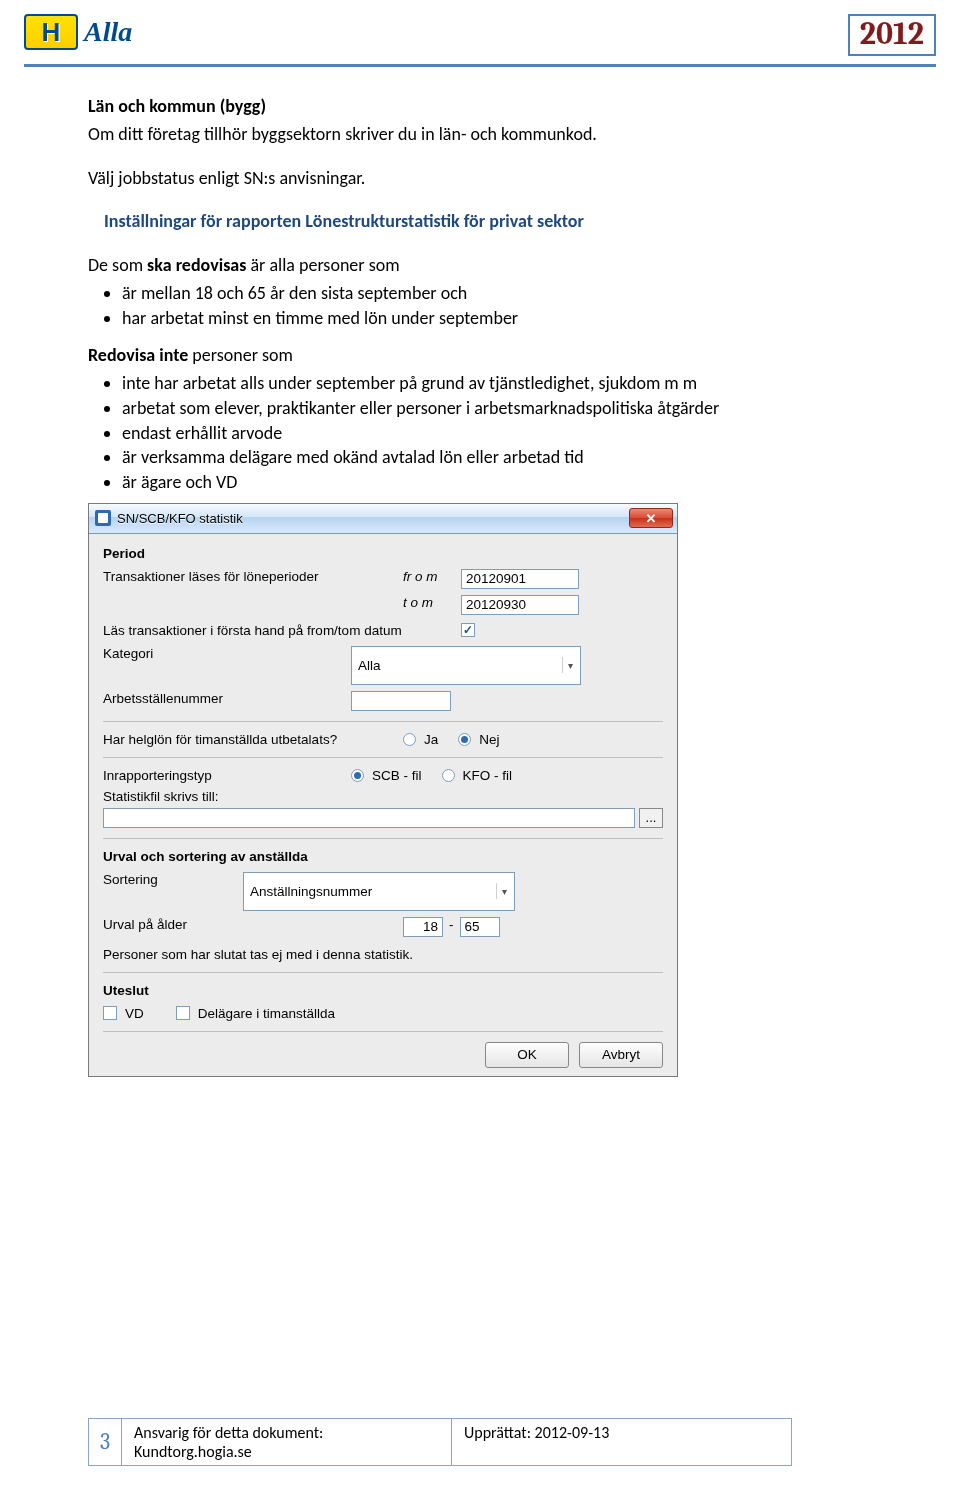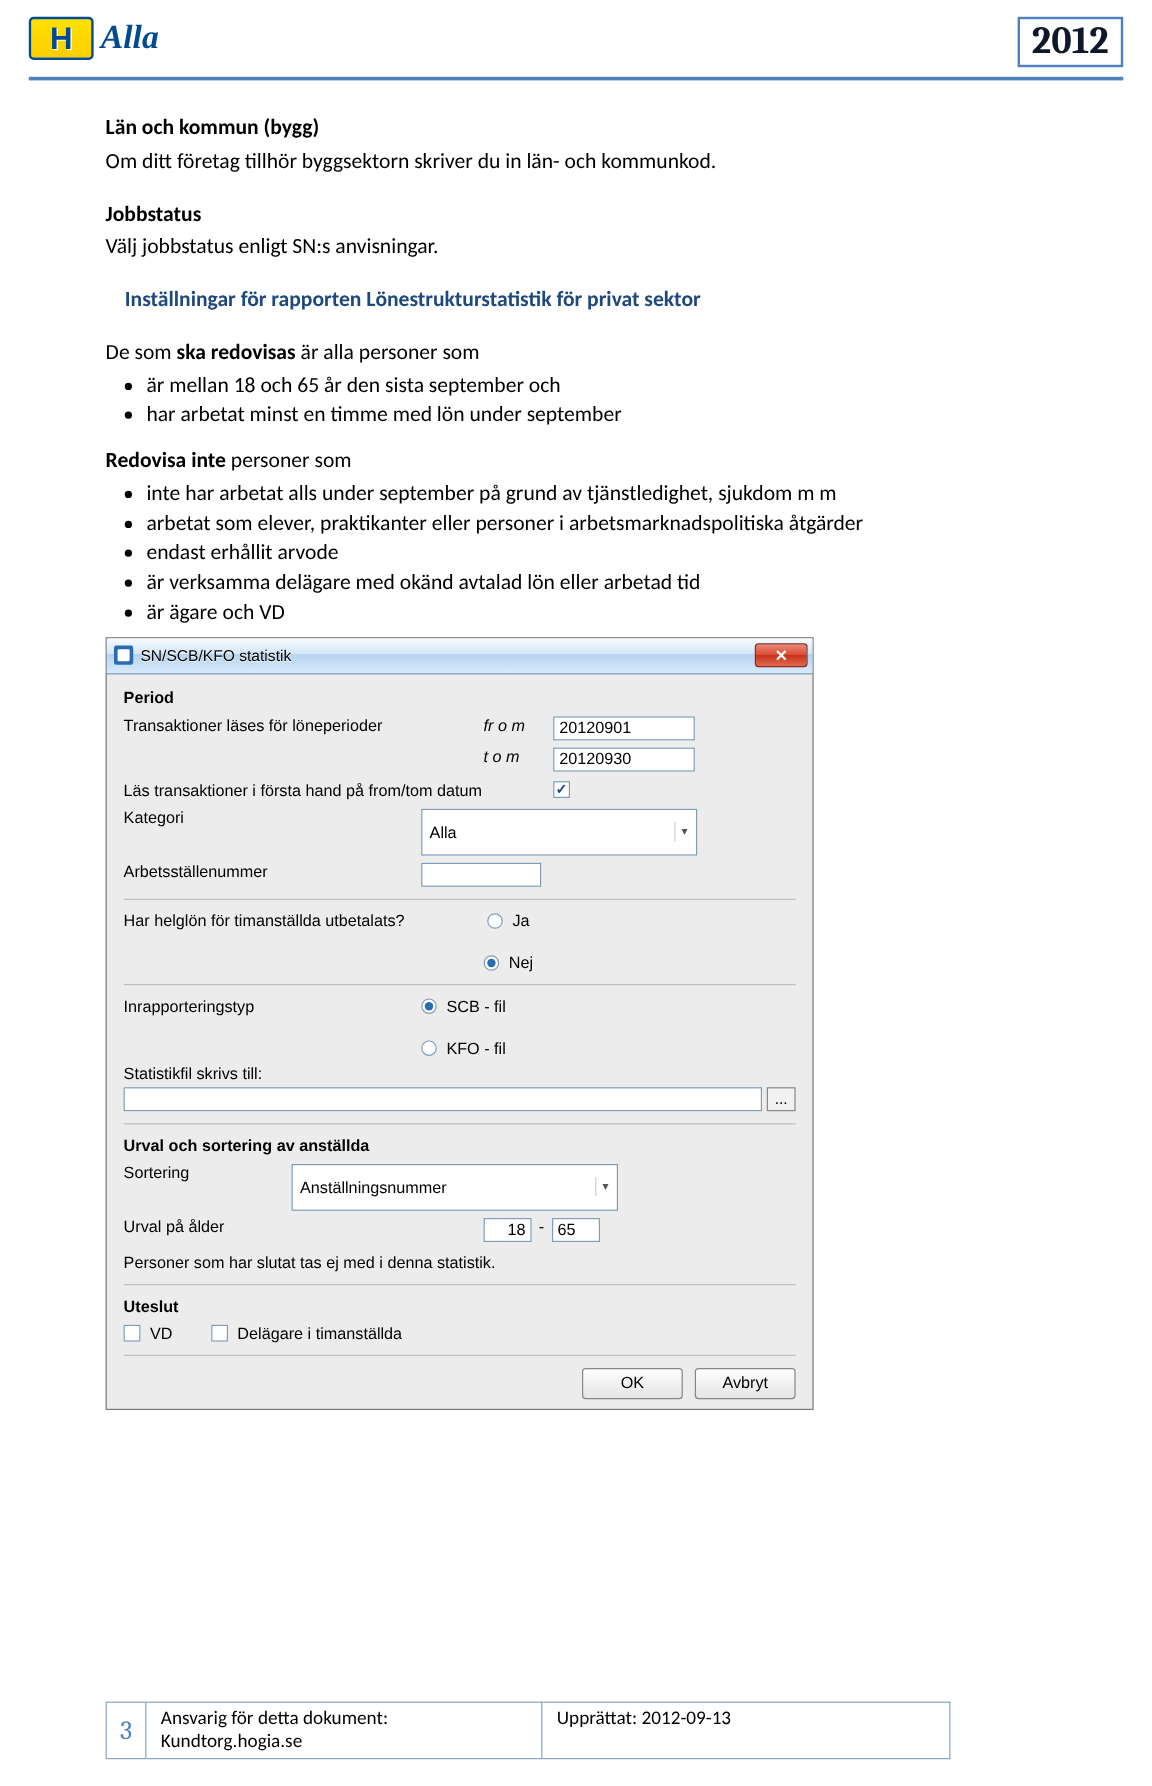--- a/index.html
+++ b/index.html
@@ -33,21 +33,21 @@
   .logo-text {
     font: italic bold 28px/1 Georgia,serif;
     color: #004a8f;
   }
   .year-box {
     border: 2px solid #4f81bd;
     padding: 2px 10px 4px 10px;
   }
   .year-text {
     font: bold 32px/1 Cambria,Georgia,serif;
-    color: #0f172a;
+    color: #7f1d1d;
   }
   .header-rule {
     margin: 2px 24px 0 24px;
     border: none;
     border-top: 3px solid #4f81bd;
   }
   .content {
     padding: 28px 88px 0 88px;
     font-size: 18px;
     line-height: 1.32;
@@ -111,21 +111,21 @@
     background:#fff;border:1px solid #7f9db9;height:39px;
     display:flex;align-items:center;justify-content:space-between;
     padding:0 2px 0 6px;
   }
   .select .arrow{width:16px;height:16px;border-left:1px solid #cfcfcf;display:flex;align-items:center;justify-content:center;color:#555;font-size:10px;}
   .radio {
     width:13px;height:13px;border:1px solid #7f9db9;border-radius:50%;background:#fff;
     display:inline-flex;align-items:center;justify-content:center;margin-right:4px;
   }
   .radio.checked::after{content:"";width:7px;height:7px;border-radius:50%;background:#2b6cb0;}
-  .radio-group { display:flex; gap:20px; align-items:center;flex-direction:column; }
+  .radio-group { display:flex; gap:20px; align-items:center; }
   .radio-item { display:flex; align-items:center; gap:4px; }
   .divider { border:none; border-top:1px solid #bfbfbf; margin:10px 0 10px 0; }
   .browse-btn {
     width:24px;height:20px;border:1px solid #888;background:#f1f1f1;
     display:flex;align-items:center;justify-content:center;font-size:13px;margin-left:4px;
   }
   .btn {
     min-width:84px;height:26px;border:1px solid #888;border-radius:3px;
     background:linear-gradient(180deg,#fefefe,#e5e5e5);
     display:flex;align-items:center;justify-content:center;font:inherit;
@@ -166,21 +166,20 @@
 <hr class="header-rule">
 
 <div class="content">
 
   <div class="block">
     <p class="bold">Län och kommun (bygg)</p>
     <p>Om ditt företag tillhör byggsektorn skriver du in län- och kommunkod.</p>
   </div>
 
   <div class="block">
-    <p class="bold">Jobbstatus</p>
     <p>Välj jobbstatus enligt SN:s anvisningar.</p>
   </div>
 
   <div class="block">
     <p class="link">Inställningar för rapporten Lönestrukturstatistik för privat sektor</p>
   </div>
 
   <p>
     <span>De som </span><span class="bold">ska redovisas</span><span> är alla personer som</span>
   </p>

